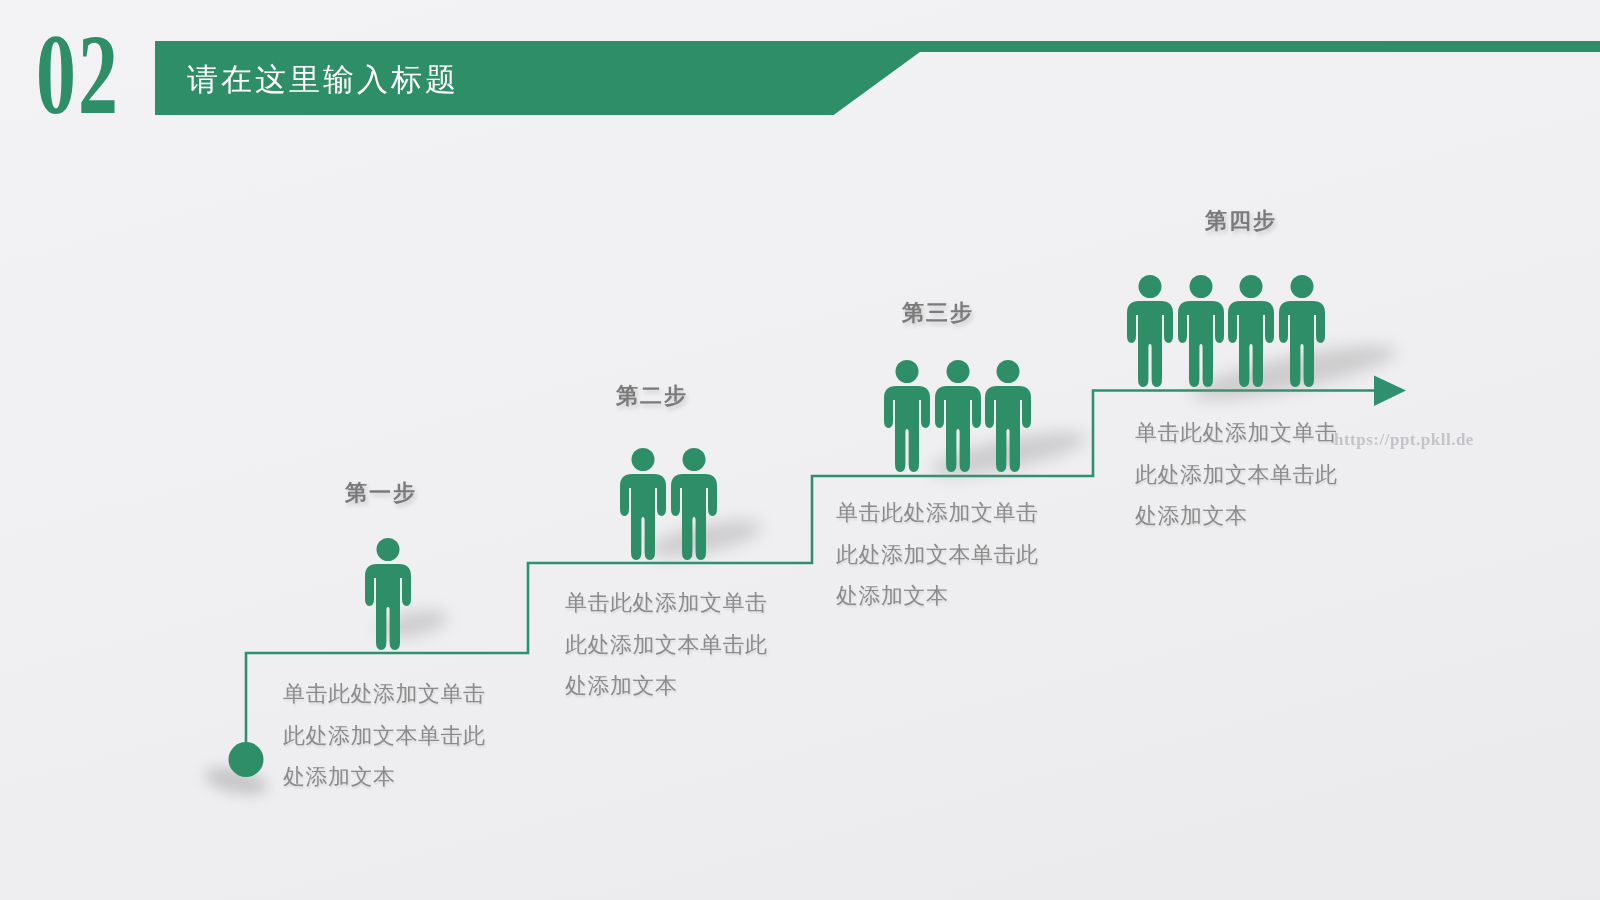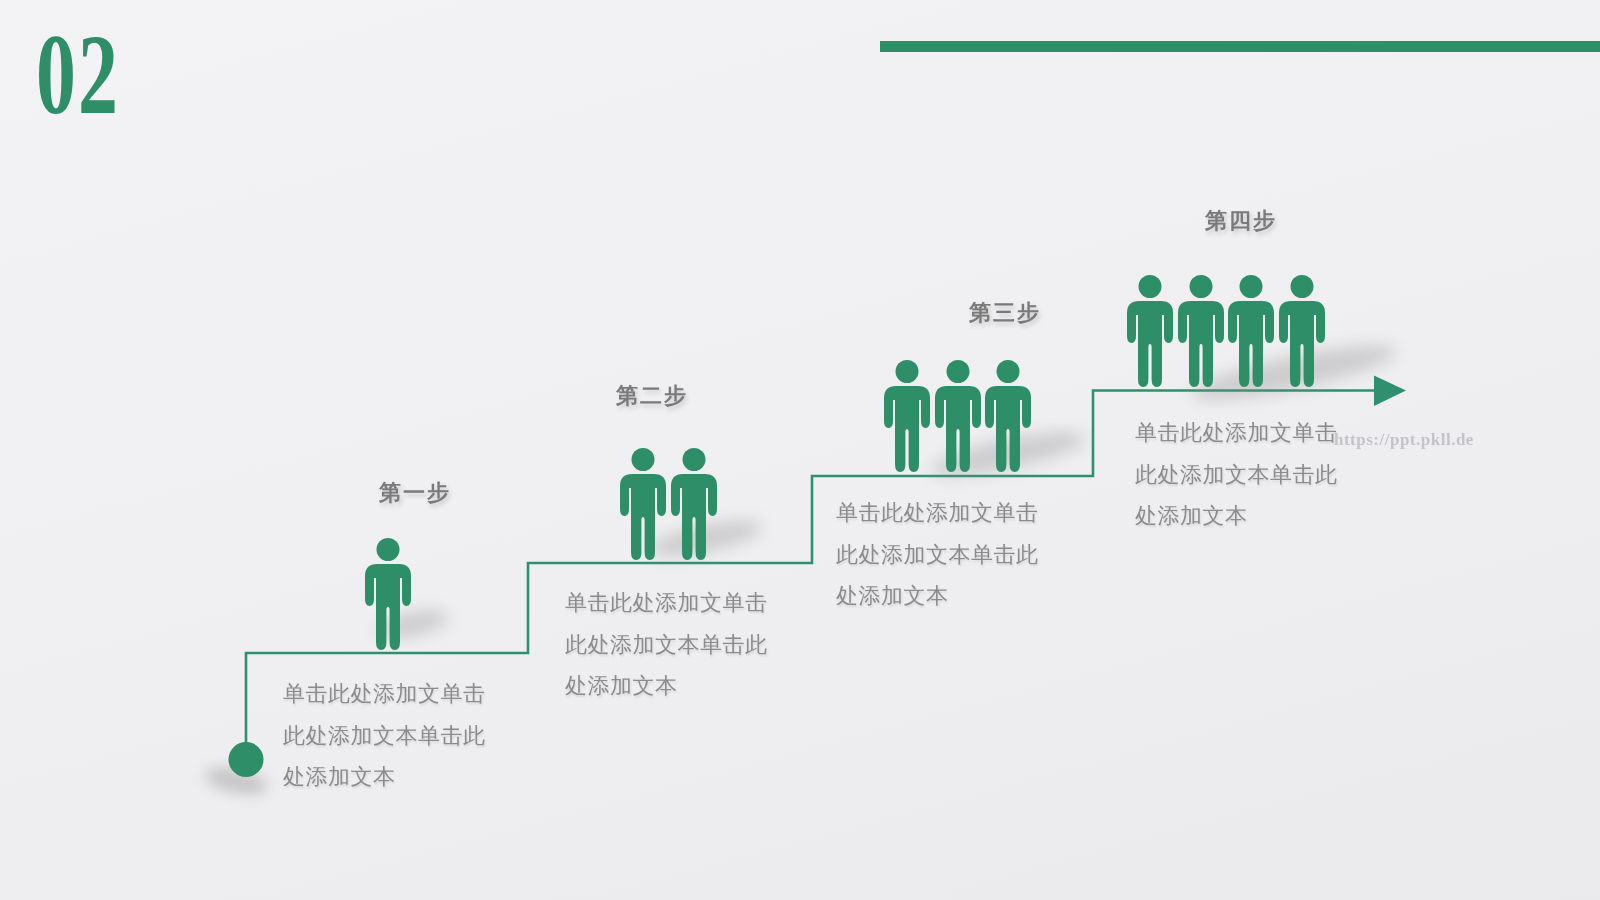--- a/index.html
+++ b/index.html
@@ -71,30 +71,33 @@
                  L37,40 L35,40 L35,104 Q35,112 29.8,112 Q24.6,112 24.6,104
                  L24.6,72 Q24.6,69 23,69 Q21.4,69 21.4,72 L21.4,104
                  Q21.4,112 16.2,112 Q11,112 11,104 L11,40 L9,40 L9,61
                  Q9,68 4.5,68 Q0,68 0,61 L0,38 Q0,26 12,26 Z"></path>
       </g>
     </defs>
   </svg>
 
   <div class="num">02</div>
   <div class="topbar"></div>
+  <div class="banner">
+    <div class="banner-title">请在这里输入标题</div>
+  </div>
 
   <div class="circle-shadow"></div>
   <svg class="stairs" width="1600" height="900">
     <polyline points="246,745 246,653 528,653 528,563 812,563 812,476 1093,476 1093,390.5 1376,390.5"></polyline>
     <polygon points="1374,375.5 1374,406 1406,390.5"></polygon>
     <circle cx="246" cy="759.5" r="17.5"></circle>
   </svg>
 
   <div>
-    <div class="step-label" style="left:415px; top:478px">第一步</div>
+    <div class="step-label" style="left:381px; top:478px">第一步</div>
     <div class="people" style="left:365px; top:538px">
       <div class="gshadow" style="left:12px; top:74px; width:72px; height:24px"></div>
       <svg class="person" viewBox="0 0 46 112">
           <use href="#person-sym"></use>
         </svg>
     </div>
     <div class="step-text" style="left:283px; top:673px">
       <div>单击此处添加文单击</div>
       <div>此处添加文本单击此</div>
       <div>处添加文本</div>
@@ -113,21 +116,21 @@
         </svg>
     </div>
     <div class="step-text" style="left:565px; top:582px">
       <div>单击此处添加文单击</div>
       <div>此处添加文本单击此</div>
       <div>处添加文本</div>
     </div>
   </div>
 
   <div>
-    <div class="step-label" style="left:1005px; top:298px">第三步</div>
+    <div class="step-label" style="left:938px; top:298px">第三步</div>
     <div class="people" style="left:884px; top:360px">
       <div class="gshadow" style="left:45px; top:79px; width:158px; height:30px"></div>
       <svg class="person" viewBox="0 0 46 112">
           <use href="#person-sym"></use>
         </svg>
       <svg class="person" viewBox="0 0 46 112">
           <use href="#person-sym"></use>
         </svg>
       <svg class="person" viewBox="0 0 46 112">
           <use href="#person-sym"></use>

